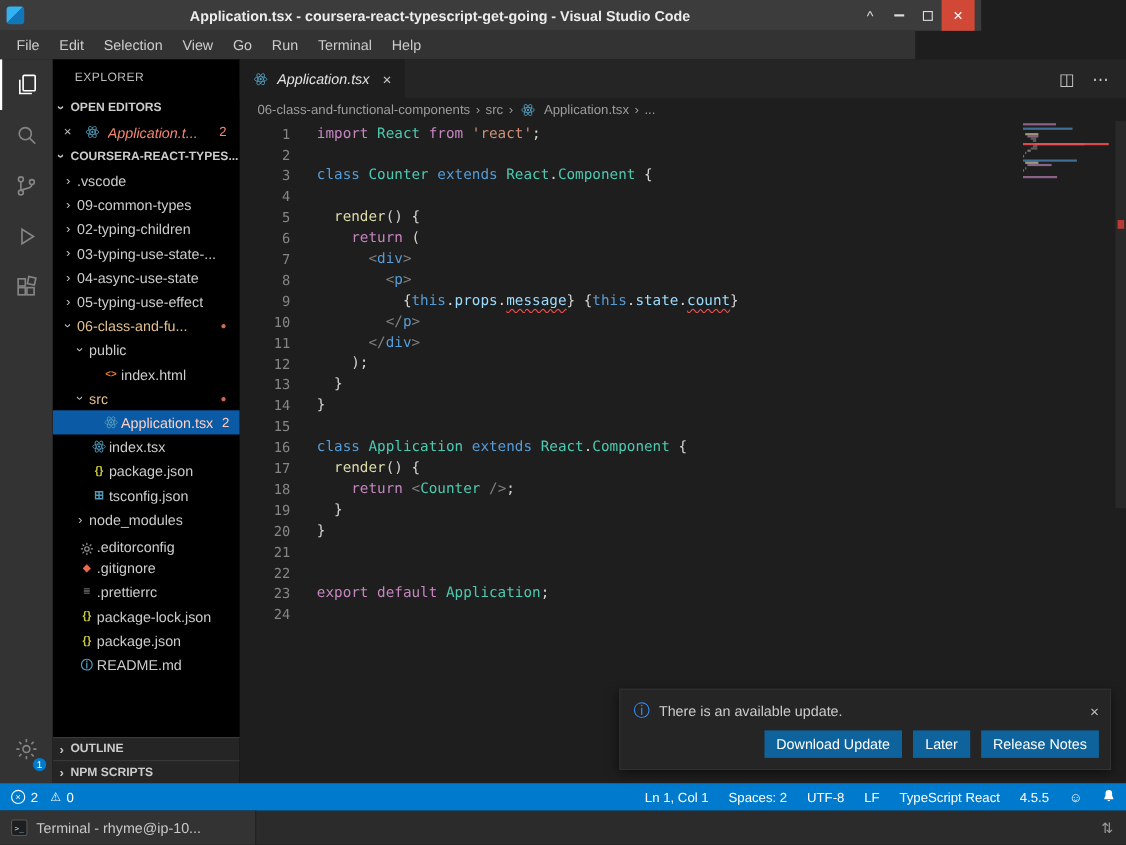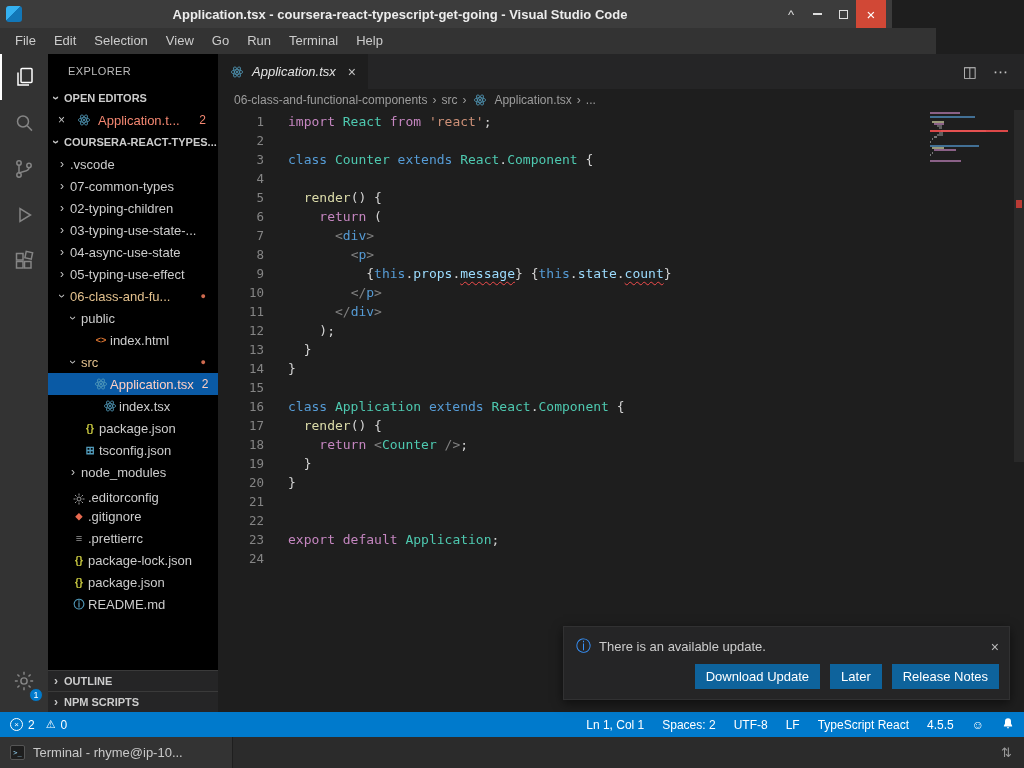--- a/index.html
+++ b/index.html
@@ -15,21 +15,21 @@
   .title-text { flex:1; text-align:center; color:#ececec; font-weight:bold; font-size:13px;
                 white-space:nowrap; overflow:hidden; }
   .win-controls { display:flex; height:28px; flex:none; }
   .win-btn { width:26px; height:28px; display:flex; align-items:center; justify-content:center;
              color:#dddddd; font-size:13px; cursor:default; }
   .win-btn.close { width:30px; background:#d14836; color:#fff; font-size:15px; }
   .min-glyph { width:9px; height:2px; background:#ddd; display:inline-block; }
   .max-glyph { width:9px; height:9px; border:1px solid #ddd; display:inline-block; }
 
   
-  .menubar { position:absolute; top:28px; left:0; width:936px; height:26px;
+  .menubar { position:absolute; top:28px; left:0; width:832px; height:26px;
              background:#333333; display:flex; align-items:center; padding-left:6px; }
   .menu-item { padding:0 9px; line-height:26px; color:#cccccc; font-size:13px; }
 
   
   .activitybar { position:absolute; top:54px; left:0; width:48px; height:658px;
                  background:#333333; display:flex; flex-direction:column; align-items:center; }
   .ab-item { width:48px; height:46px; display:flex; align-items:center; justify-content:center;
              position:relative; }
   .ab-item.active { border-left:2px solid #ffffff; }
   .ab-item svg { stroke:#858585; }
@@ -44,21 +44,21 @@
              background:#000000; overflow:hidden; }
   .sidebar-title { height:33px; padding:11px 0 0 20px; font-size:11px; color:#bbbbbb;
                    letter-spacing:.4px; }
   .sec-head { height:22px; display:flex; align-items:center; font-size:11px; font-weight:bold;
               color:#cccccc; }
   .chev { width:16px; text-align:center; color:#c5c5c5; font-size:12px; flex:none;
           display:inline-block; }
   .chev.exp { transform:rotate(90deg); }
   .oe-row { height:22px; display:flex; align-items:center; padding-left:10px; gap:5px; }
   .oe-close { color:#c5c5c5; font-size:12px; width:12px; flex:none; }
-  .oe-label { color:#f48771; white-space:nowrap; overflow:hidden; }
+  .oe-label { font-style:italic; color:#f48771; white-space:nowrap; overflow:hidden; }
   .oe-badge { margin-left:auto; margin-right:12px; color:#f48771; font-size:12px; }
   .tree-row { height:22px; display:flex; align-items:center; white-space:nowrap; }
   .tree-row.selected { background:#0a5aa5; color:#ffffff; }
   .ficon { width:18px; flex:none; text-align:center; display:inline-flex;
            align-items:center; justify-content:center; }
   .tree-label { overflow:hidden; text-overflow:ellipsis; }
   .tree-dot { margin-left:auto; margin-right:12px; color:#cf6a4f; font-size:9px; }
   .tree-badge { margin-left:8px; color:#ffd0c4; font-size:12px; }
   .sidebar-bottom { position:absolute; bottom:0; left:0; right:0; background:#252526; }
   .sidebar-bottom .sec-head { border-top:1px solid #3a3a3a; height:21px; }
@@ -227,21 +227,21 @@
     <span class="chev exp">›</span>
     <span>COURSERA-REACT-TYPES...</span>
   </div>
   <div>
       <div class="tree-row" style="padding-left: 6px;">
         <span class="chev">›</span>
         <span class="tree-label">.vscode</span>
       </div>
       <div class="tree-row" style="padding-left: 6px;">
         <span class="chev">›</span>
-        <span class="tree-label">07-common-types</span>
+        <span class="tree-label">09-common-types</span>
       </div>
       <div class="tree-row" style="padding-left: 6px;">
         <span class="chev">›</span>
         <span class="tree-label">02-typing-children</span>
       </div>
       <div class="tree-row" style="padding-left: 6px;">
         <span class="chev">›</span>
         <span class="tree-label">03-typing-use-state-...</span>
       </div>
       <div class="tree-row" style="padding-left: 6px;">
@@ -281,21 +281,21 @@
               <ellipse cx="8" cy="8" rx="6.5" ry="2.6"></ellipse>
               <ellipse cx="8" cy="8" rx="6.5" ry="2.6" transform="rotate(60 8 8)"></ellipse>
               <ellipse cx="8" cy="8" rx="6.5" ry="2.6" transform="rotate(120 8 8)"></ellipse>
             </g>
             <circle cx="8" cy="8" r="1.2" fill="#519aba"></circle>
           </svg>
         </span>
         <span class="tree-label" style="color: rgb(255, 208, 196);">Application.tsx</span>
         <span class="tree-badge">2</span>
       </div>
-      <div class="tree-row" style="padding-left: 17px; margin-left: 20px;">
+      <div class="tree-row" style="padding-left: 17px;">
         <span class="chev"></span>
         <span class="ficon">
           <svg width="14" height="14" viewBox="0 0 16 16">
             <g fill="none" stroke="#519aba" stroke-width="0.9">
               <ellipse cx="8" cy="8" rx="6.5" ry="2.6"></ellipse>
               <ellipse cx="8" cy="8" rx="6.5" ry="2.6" transform="rotate(60 8 8)"></ellipse>
               <ellipse cx="8" cy="8" rx="6.5" ry="2.6" transform="rotate(120 8 8)"></ellipse>
             </g>
             <circle cx="8" cy="8" r="1.2" fill="#519aba"></circle>
           </svg>

